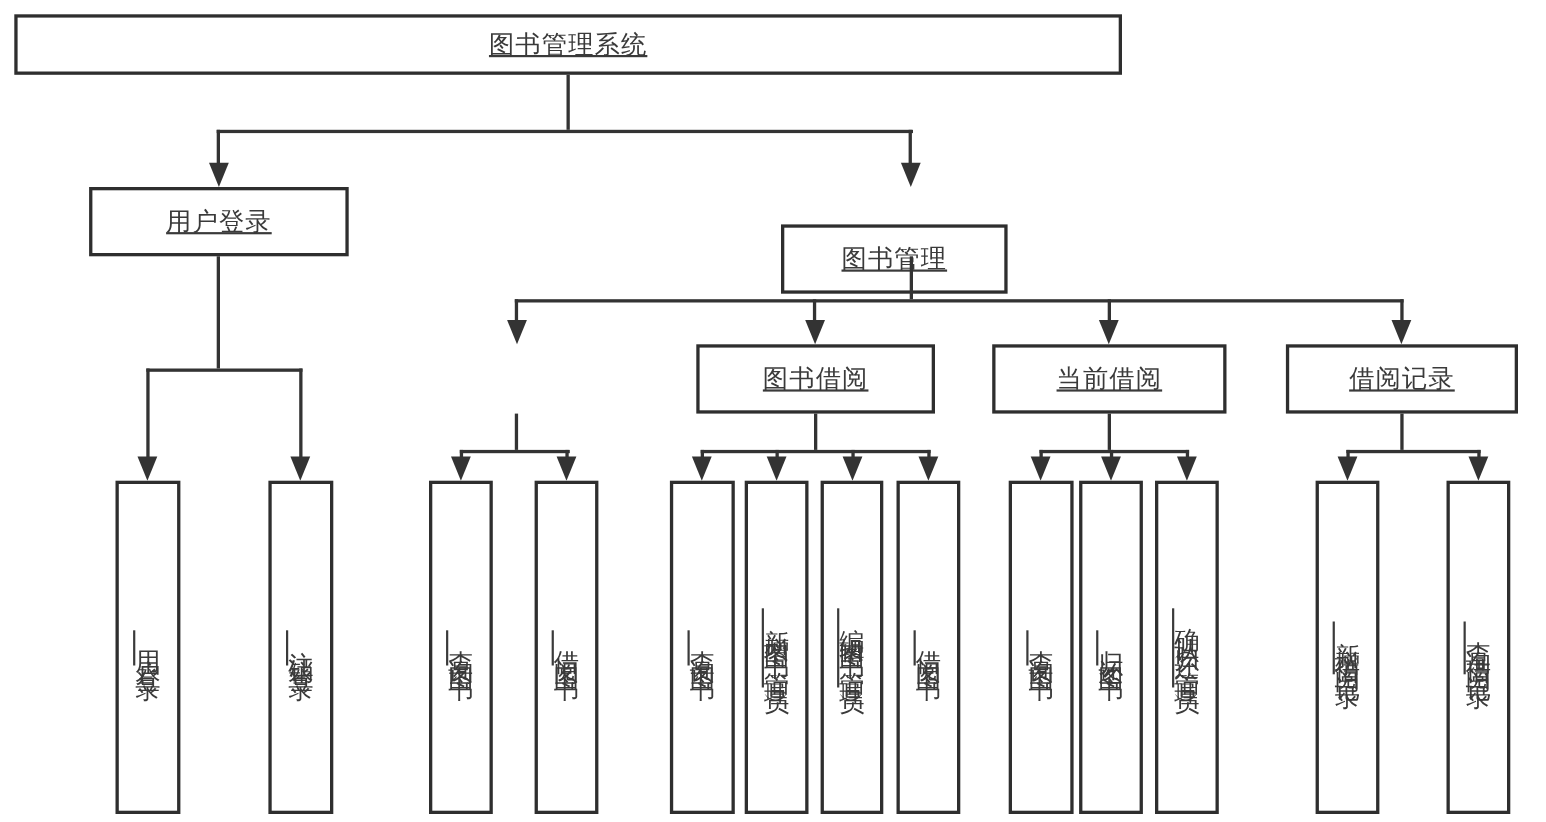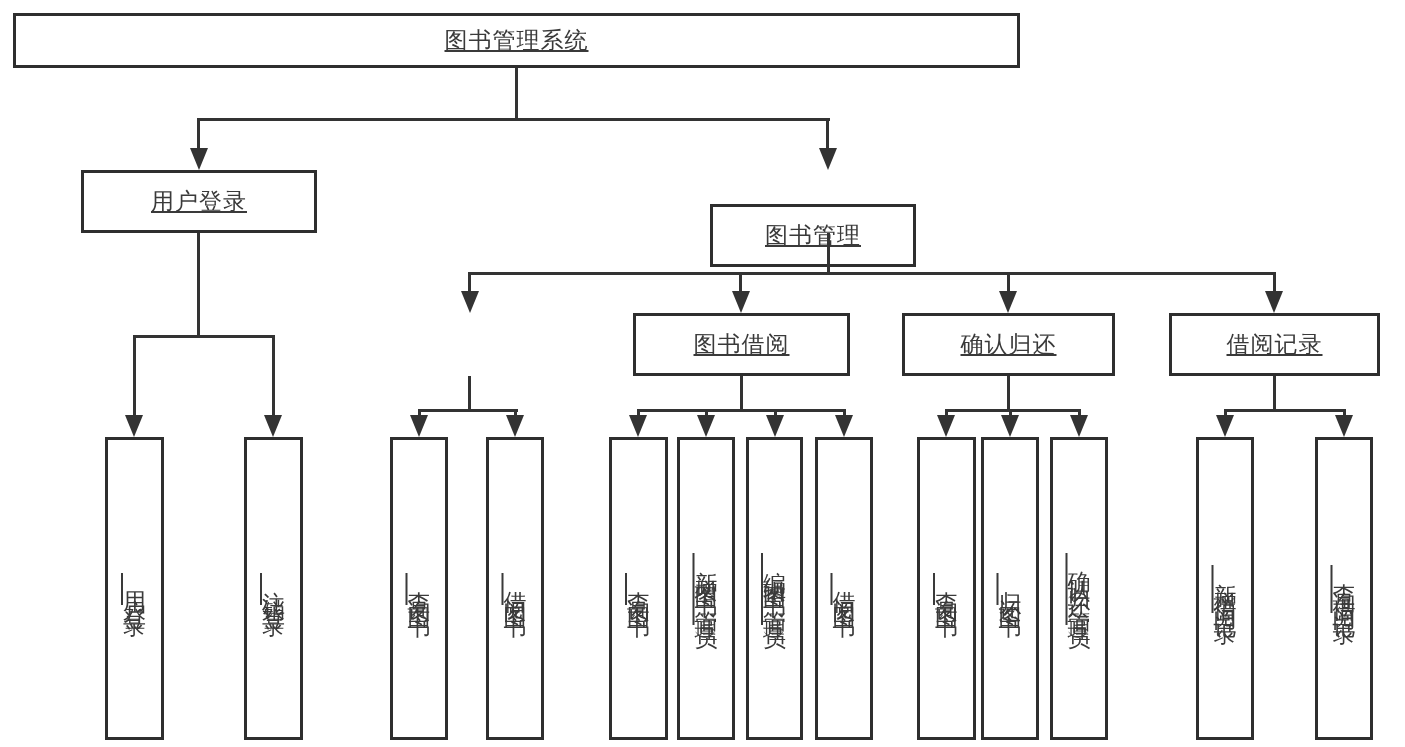--- a/index.html
+++ b/index.html
@@ -67,21 +67,21 @@
   <div class="arr" style="left:732px;top:291px;"></div>
   <div class="vl" style="left:1007px;top:272px;height:21px;"></div>
   <div class="arr" style="left:999px;top:291px;"></div>
   <div class="vl" style="left:1273px;top:272px;height:21px;"></div>
   <div class="arr" style="left:1265px;top:291px;"></div>
 
   <div class="box" style="left:633px;top:313px;width:217px;height:63px;">
     <span>图书借阅</span>
   </div>
   <div class="box" style="left:902px;top:313px;width:213px;height:63px;">
-    <span>确认归还</span>
+    <span>当前借阅</span>
   </div>
   <div class="box" style="left:1169px;top:313px;width:211px;height:63px;">
     <span>借阅记录</span>
   </div>
 
   <div class="vl" style="left:468px;top:376px;height:33px;"></div>
   <div class="hl" style="left:418px;top:409px;width:100px;"></div>
   <div class="vl" style="left:418px;top:409px;height:8px;"></div>
   <div class="arr" style="left:410px;top:415px;"></div>
   <div class="vl" style="left:514px;top:409px;height:8px;"></div>

